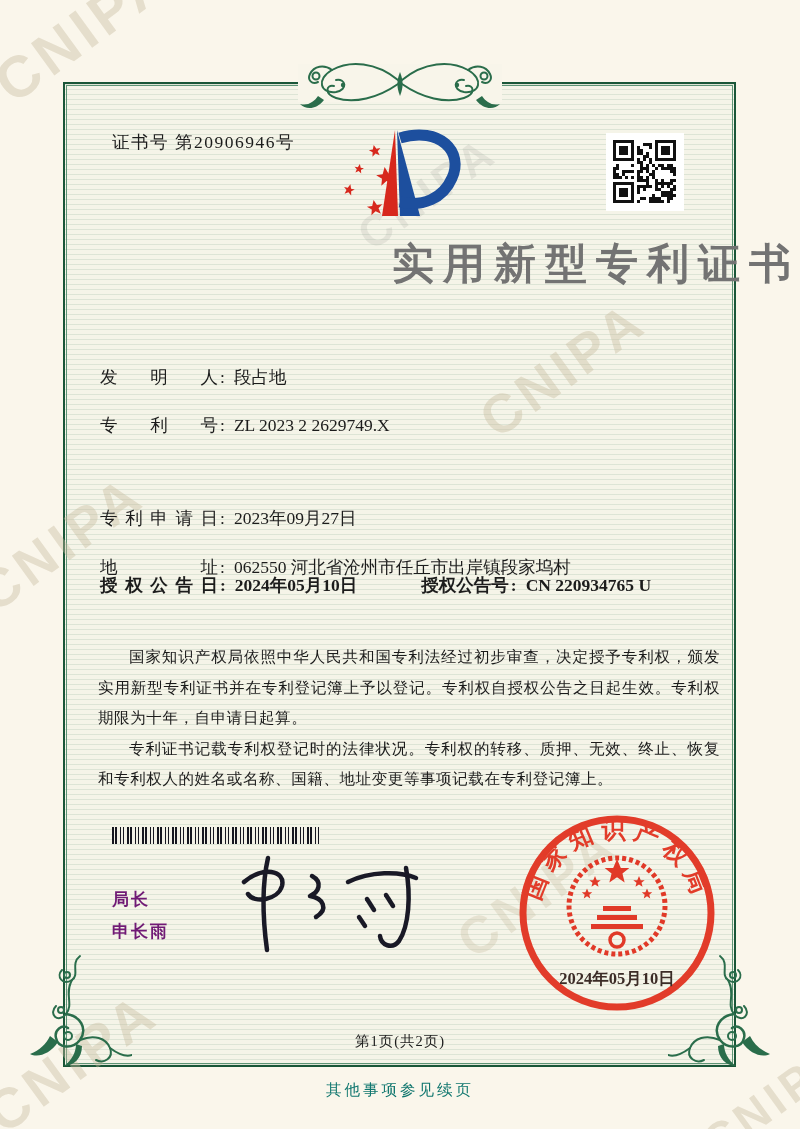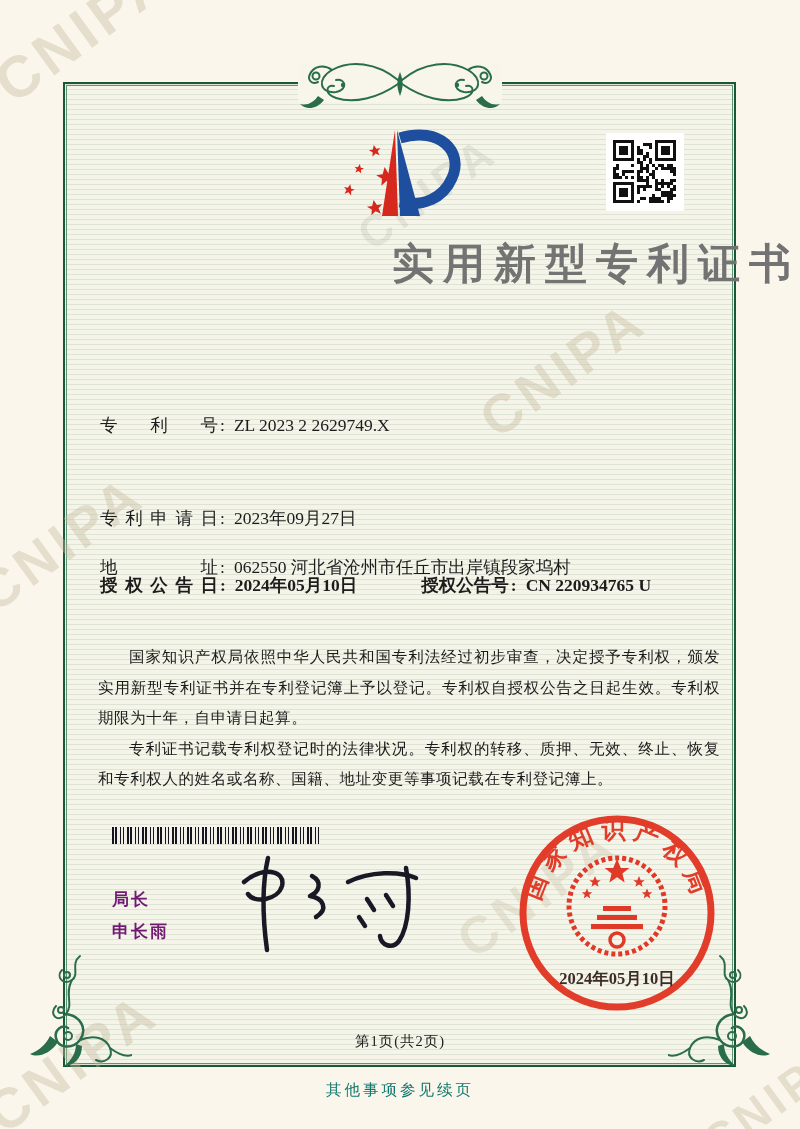--- a/index.html
+++ b/index.html
@@ -98,20 +98,21 @@
         <circle cx="41" cy="60" r="3"></circle>
         <circle cx="48" cy="86" r="4"></circle>
       </g>
     </defs>
     <use href="#cornerFl"></use>
   </svg>
   <svg class="ornament corner-br" style="left:668px; top:950px;" width="112" height="122" viewBox="0 0 112 122">
     <use href="#cornerFl"></use>
   </svg>
 
+  <div class="abs cert-no">证书号 第20906946号</div>
 
   <svg class="abs" style="left:334px; top:124px;" width="136" height="112" viewBox="0 0 136 112">
     <defs>
       <path id="star5" d="M0,-10 L2.94,-3.09 L9.51,-3.09 L4.19,1.18 L5.88,8.09 L0,4 L-5.88,8.09 L-4.19,1.18 L-9.51,-3.09 L-2.94,-3.09 Z"></path>
     </defs>
     <g fill="#d7281d">
       <use href="#star5" transform="translate(41,27) scale(0.62) rotate(-12)"></use>
       <use href="#star5" transform="translate(25,45) scale(0.5) rotate(10)"></use>
       <use href="#star5" transform="translate(52,53) scale(1.0) rotate(-8)"></use>
       <use href="#star5" transform="translate(15,66) scale(0.58) rotate(14)"></use>
@@ -253,20 +254,23 @@
         <rect x="45" y="3" width="15" height="15" fill="#fff"></rect>
         <rect x="48" y="6" width="9" height="9" fill="#111"></rect>
         <rect x="0" y="42" width="21" height="21" fill="#111"></rect>
         <rect x="3" y="45" width="15" height="15" fill="#fff"></rect>
         <rect x="6" y="48" width="9" height="9" fill="#111"></rect>
       </svg>
   </div>
 
   <div class="abs title">实用新型专利证书</div>
 
+  <div class="abs row" style="top:365px;">
+    <span class="flabel">发明人</span><span class="colon">:</span><span>段占地</span>
+  </div>
   <div class="abs row" style="top:413px;">
     <span class="flabel">专利号</span><span class="colon">:</span><span>ZL 2023 2 2629749.X</span>
   </div>
   <div class="abs row" style="top:484px;margin-top:22px;">
     <span class="flabel">专利申请日</span><span class="colon">:</span><span>2023年09月27日</span>
   </div>
   <div class="abs row" style="top:555px;">
     <span class="flabel">地址</span><span class="colon">:</span><span>062550 河北省沧州市任丘市出岸镇段家坞村</span>
   </div>
   <div class="abs row" style="top:573px;font-weight:bold;">

